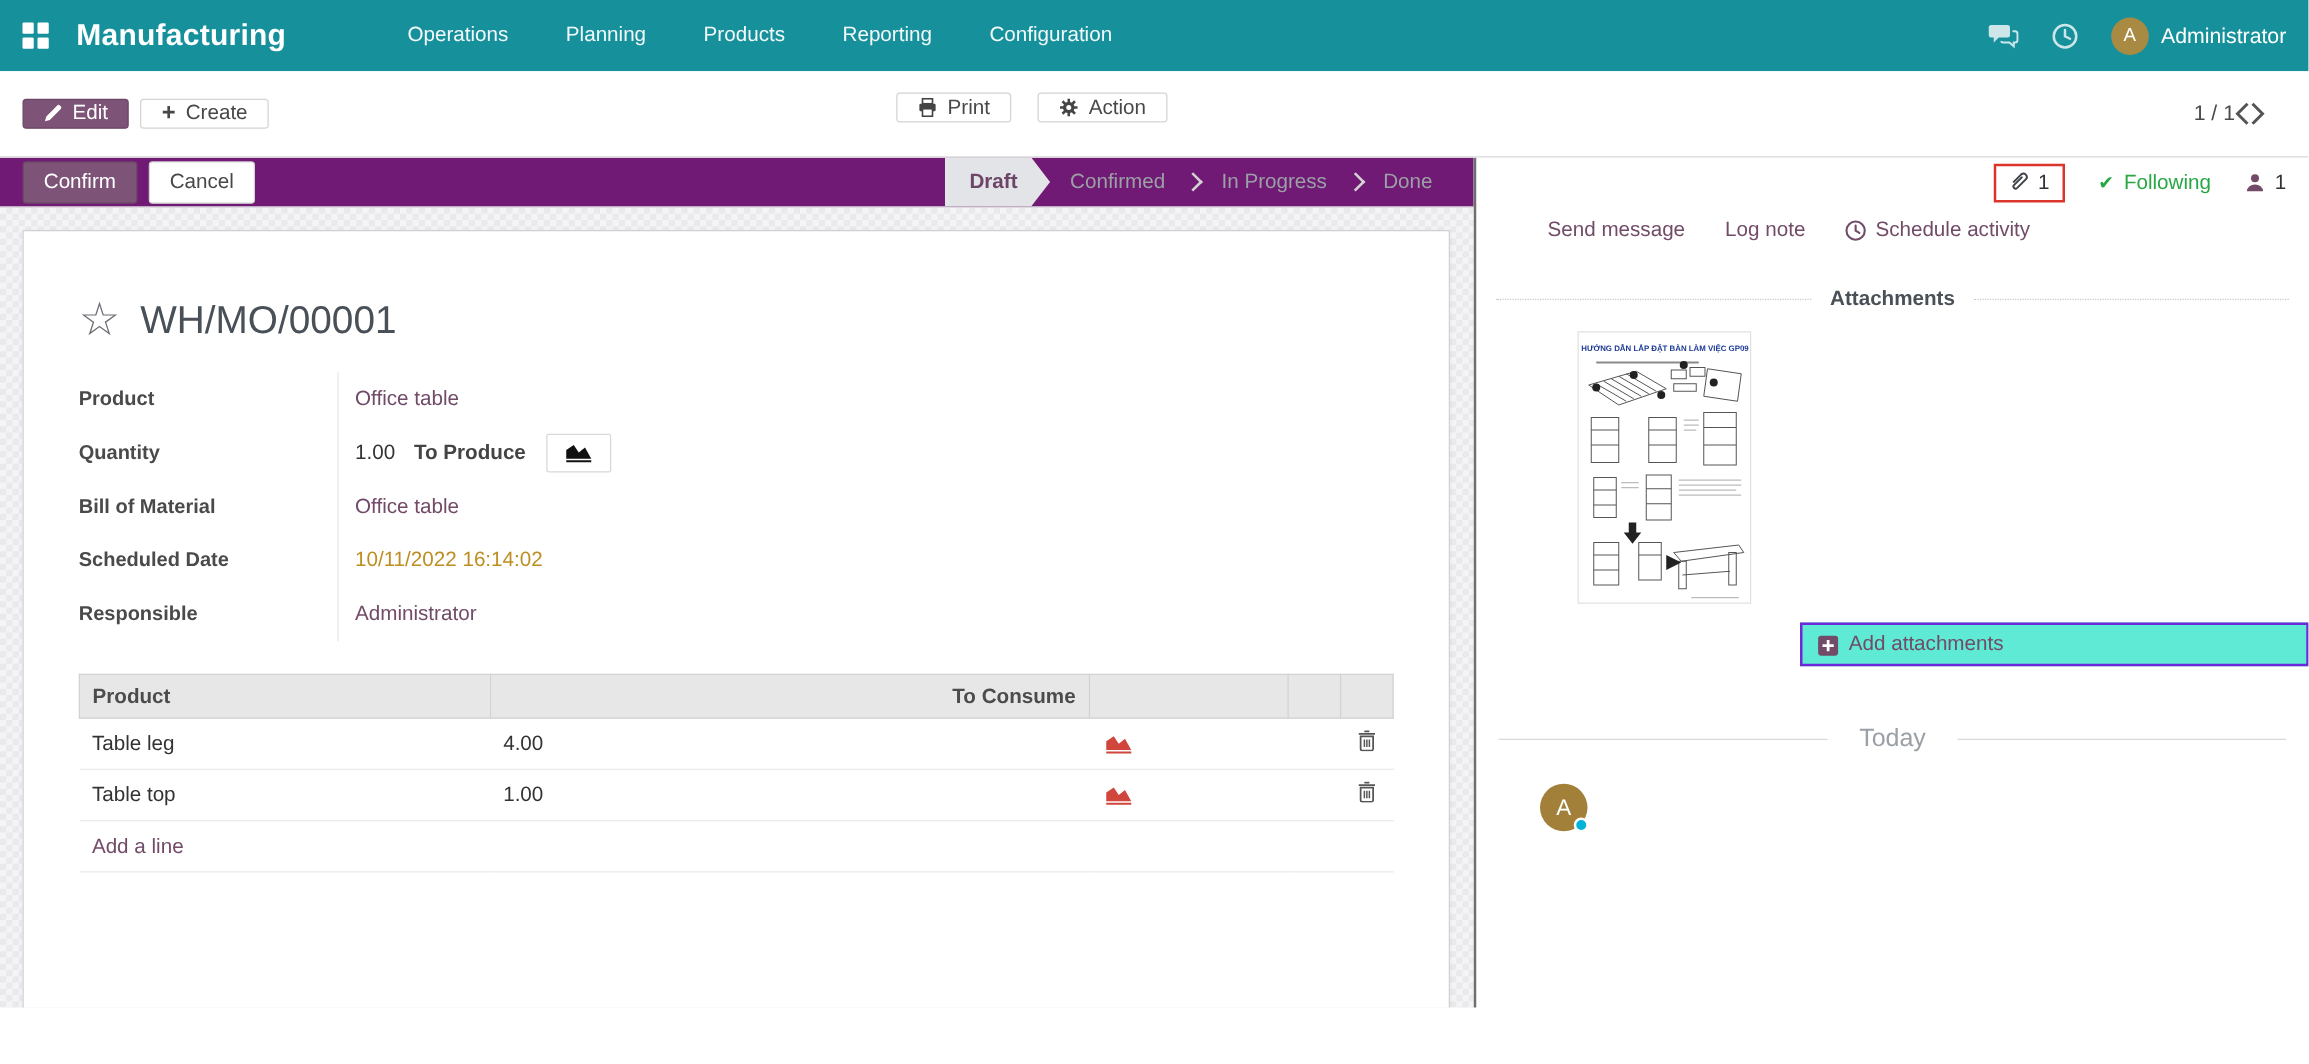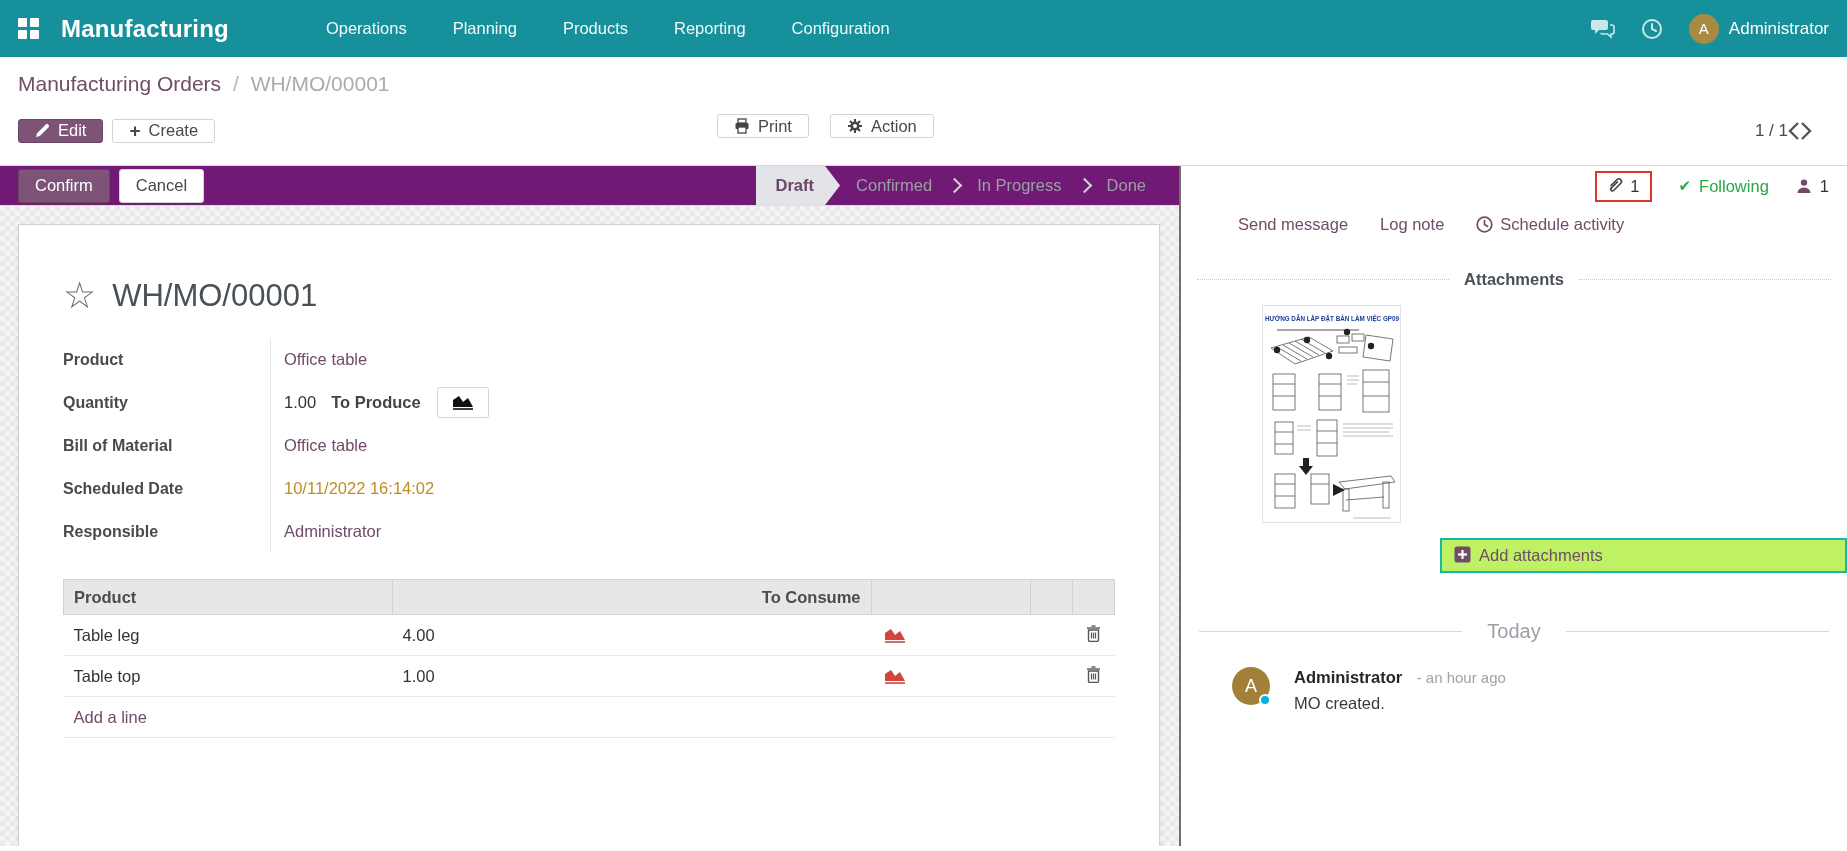--- a/index.html
+++ b/index.html
@@ -92,21 +92,21 @@
   .chatter-actions { display:flex; align-items:center; padding:9px 0 0 57px; font-size:16.5px; color:#714b67; }
   .chat-act { cursor:pointer; display:flex; align-items:center; gap:7px; }
   .chatter-actions .chat-act + .chat-act { margin-left:32px; }
 
   .attach-header { display:flex; align-items:center; margin:36px 16px 16px; color:#495057; font-size:16.5px; font-weight:600; }
   .dotline { flex:1; border-top:1px dotted #c9c9c9; }
   .attach-header span { margin:0 15px; }
 
   .thumb { margin-left:81px; width:139px; height:218px; border:1px solid #e1e1e1; background:#fff; cursor:pointer; overflow:hidden; }
 
-  .add-attach { margin:15px 0 0 259px; border:2px solid #14b8a6; background:#bef264; display:inline-flex; align-items:flex-start; gap:8px; padding:6px 12px; font-size:16.5px; color:#714b67; cursor:pointer; font-family:inherit; }
+  .add-attach { margin:15px 0 0 259px; border:2px solid #6d28d9; background:#5eead4; display:inline-flex; align-items:flex-end; gap:8px; padding:6px 12px; font-size:16.5px; color:#714b67; cursor:pointer; font-family:inherit; }
 
   .today-div { display:flex; align-items:center; margin:47px 18px 0; color:#9aa0a6; font-size:20px; }
   .solidline { flex:1; border-top:1px solid #d8d8d8; }
   .today-div span { margin:0 25px; }
 
   .message { display:flex; margin:24px 18px 0 51px; }
   .msg-avatar { position:relative; width:38px; height:38px; flex:none; }
   .msg-avatar .circle { width:38px; height:38px; border-radius:50%; background:#a3803a; color:#fff; font-size:18px; display:flex; align-items:center; justify-content:center; }
   .online-dot { position:absolute; right:-1px; bottom:-1px; width:12px; height:12px; border-radius:50%; background:#00b3d8; border:2px solid #fff; }
   .msg-body { margin-left:24px; padding-top:1px; }
@@ -148,25 +148,20 @@
             <circle cx="11" cy="11" r="9" fill="none" stroke="#fff" stroke-width="2"></circle>
             <path d="M11 6 v5 l4 2" fill="none" stroke="#fff" stroke-width="2" stroke-linecap="round"></path>
           </svg>
       </span>
       <div class="nav-avatar">A</div>
       <div class="nav-user">Administrator</div>
     </div>
   </div>
 
   <div class="control-panel">
-    <div class="breadcrumb">
-      <span class="crumb-link">Manufacturing Orders</span>
-      <span class="crumb-sep">/</span>
-      <span class="crumb-cur">WH/MO/00001</span>
-    </div>
     <div class="btn-row">
       <button class="btn btn-primary">
         <svg width="15" height="15" viewBox="0 0 16 16">
             <path d="M1 15 l1.2-4.2 L11.5 1.5 a1.6 1.6 0 0 1 2.3 0 l0.7 0.7 a1.6 1.6 0 0 1 0 2.3 L5.2 13.8 Z" fill="#fff"></path>
           </svg>
         <span>Edit</span>
       </button>
       <button class="btn">
         <span style="font-weight:700; font-size:19px; line-height:1;">+</span>
         <span>Create</span>
@@ -459,24 +454,17 @@
         <div class="solidline"></div>
         <span>Today</span>
         <div class="solidline"></div>
       </div>
 
       <div class="message">
         <div class="msg-avatar">
           <div class="circle">A</div>
           <div class="online-dot"></div>
         </div>
-        <div class="msg-body">
-          <div>
-            <span class="msg-author">Administrator</span>
-            <span class="msg-time">- an hour ago</span>
-          </div>
-          <div class="msg-text">MO created.</div>
-        </div>
       </div>
 
     </div>
   </div>
 </div>
 
 </body></html>

